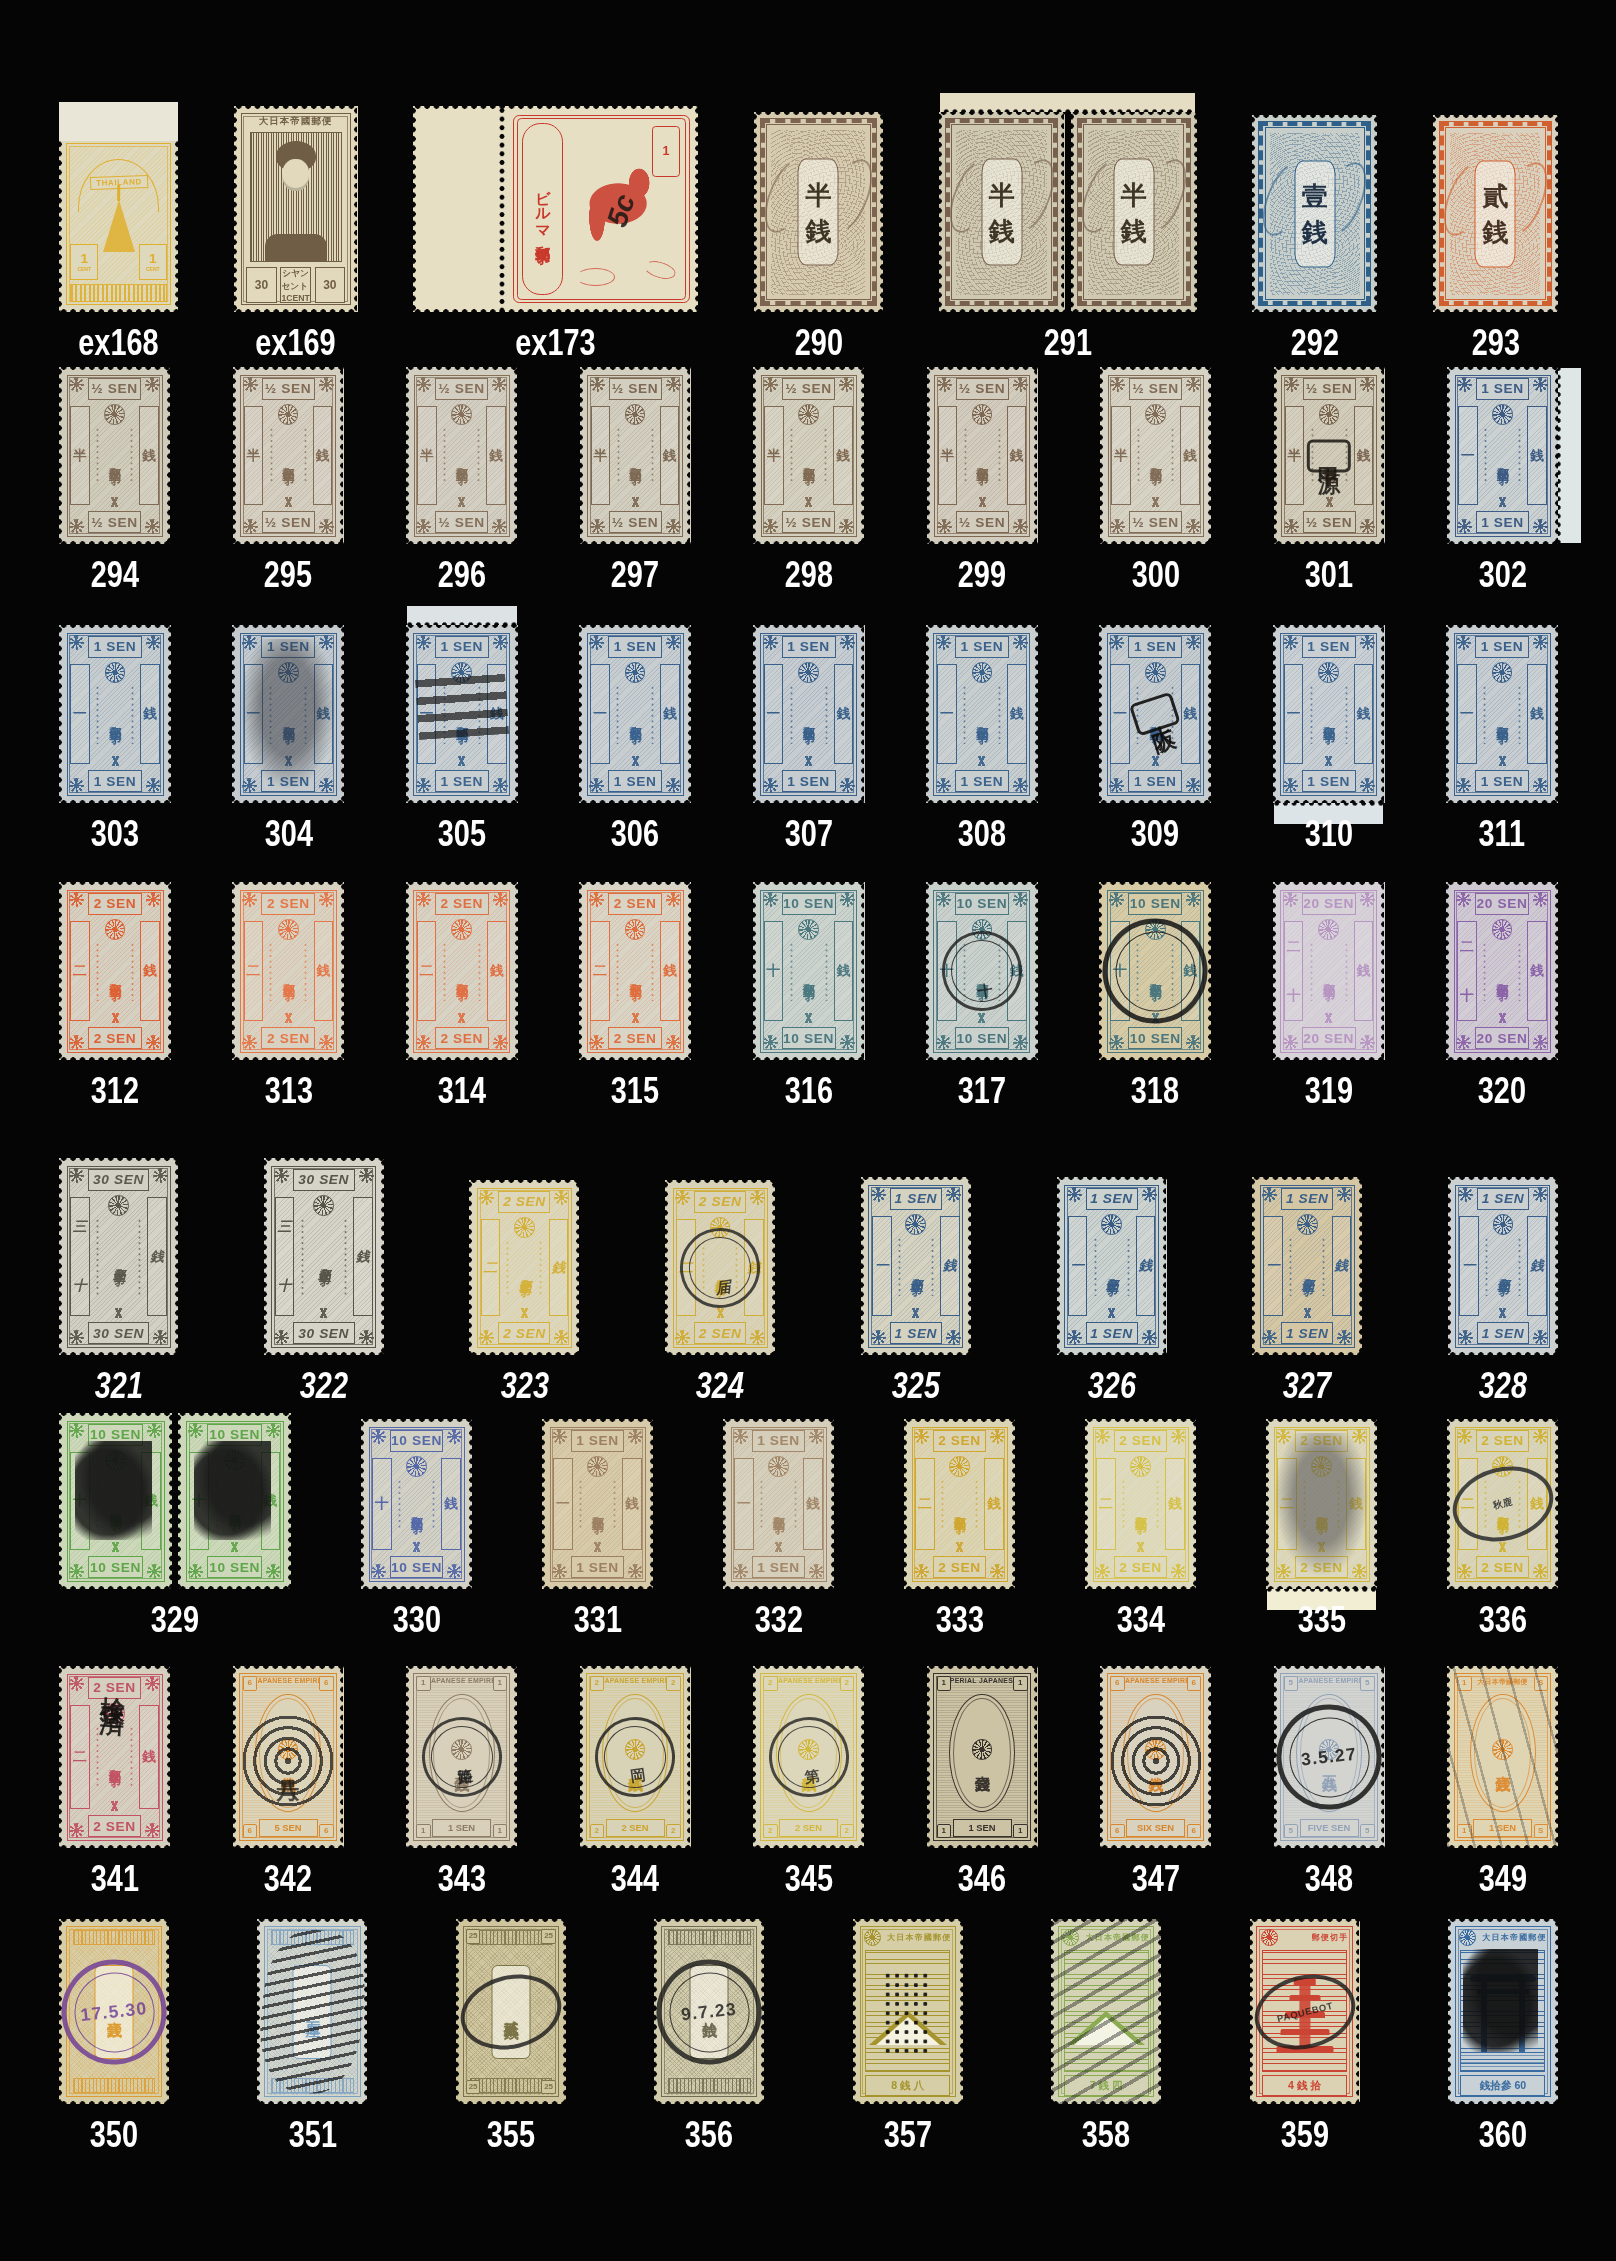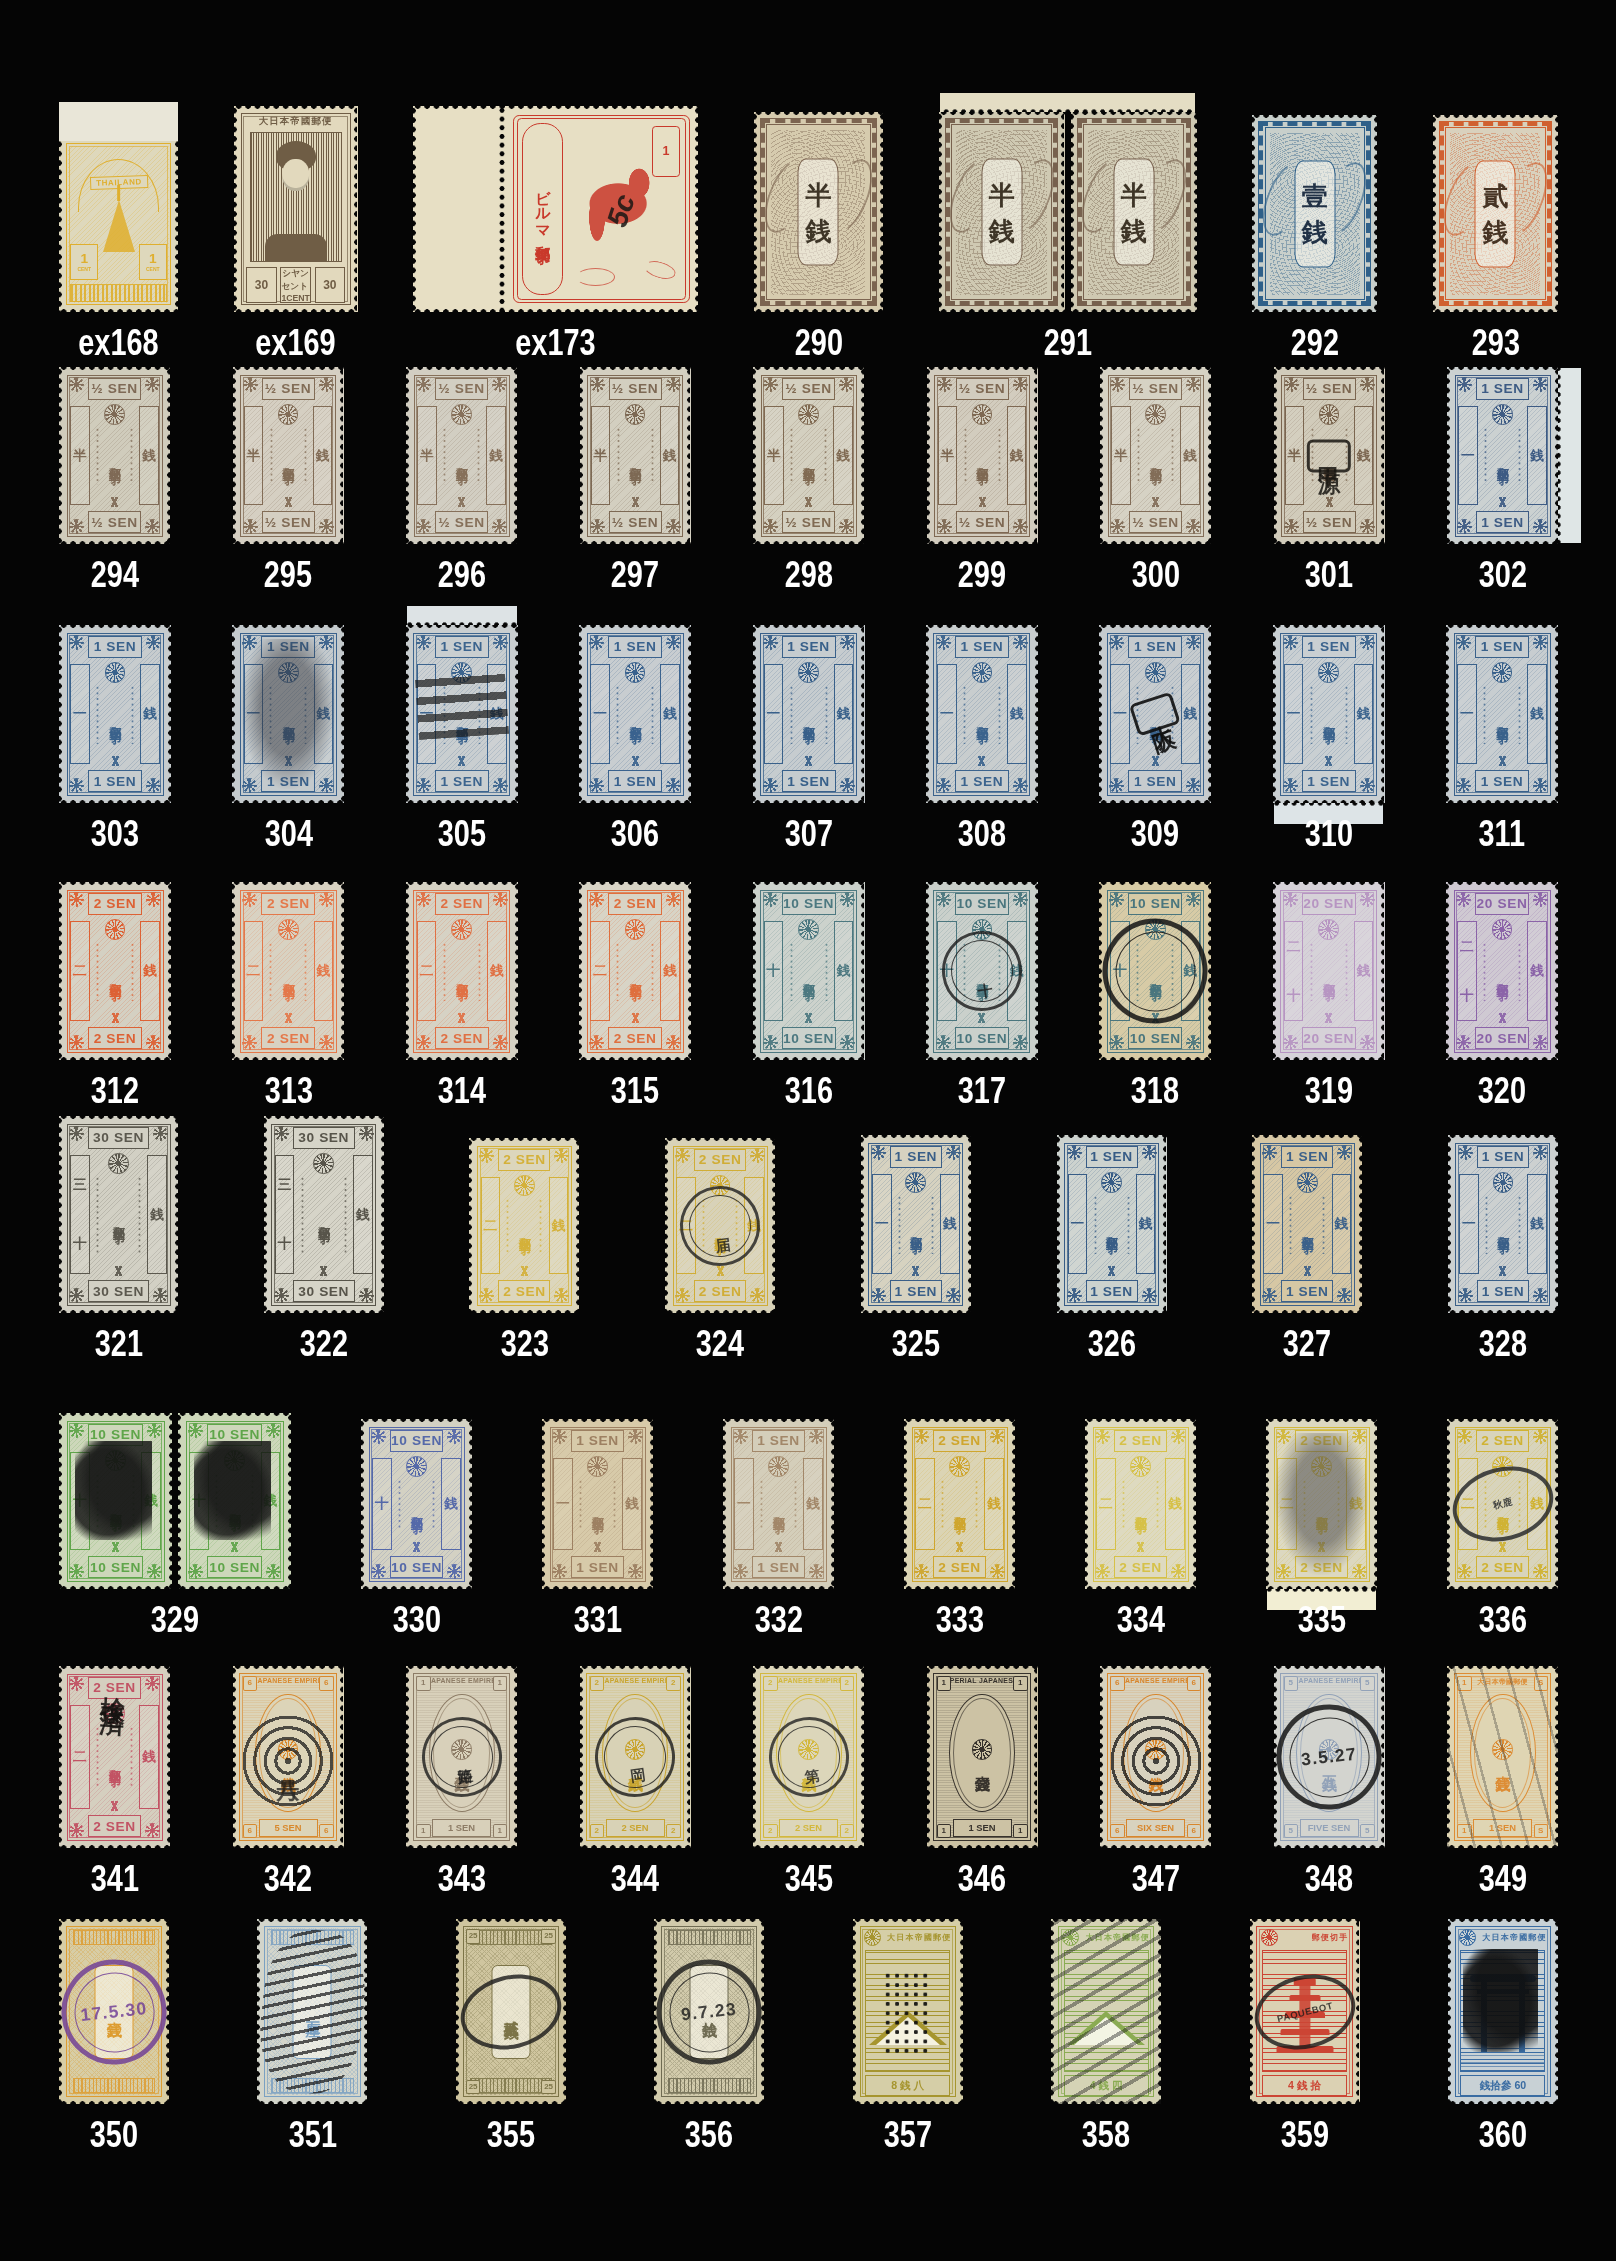--- a/index.html
+++ b/index.html
@@ -1024,21 +1024,21 @@
           </div>
           <div class="cen">
             <div class="mum"></div>
             <div class="vt">郵便切手</div>
             <div class="cross"></div>
           </div>
         </div>
         <div class="lot" style="color: rgb(255, 255, 255);">320</div>
       </div>
     </div>
-    <div class="row" style="bottom: 896px;">
+    <div class="row" style="bottom: 854px; font-style: italic;">
       <div class="cell">
         <div class="stamp classic" style="width: 119px; height: 197px; --paper: #d2d0c4; --ink: #5b584e;">
           <div class="cframe"></div>
           <div class="tex"></div>
           <div class="panel top">30 SEN</div>
           <div class="panel bottom">30 SEN</div>
           <div class="ros tl"></div>
           <div class="ros tr"></div>
           <div class="ros bl"></div>
           <div class="ros br"></div>
@@ -1715,21 +1715,21 @@
         <div class="stamp fuji" style="width: 110px; height: 185px; --paper: #d5d3b5; --ink: #8aab52;">
           <div class="kframe"></div>
           <div class="fhead">
             <div class="mum sm"></div>
             <div class="ht">大日本帝國郵便</div>
           </div>
           <div class="pic">
             <div class="mt2"></div>
             <div class="mt"></div>
           </div>
-          <div class="fval">4 銭 四</div>
+          <div class="fval">7 銭 四</div>
           <div class="cancel cn-roller" style="--cc: rgba(25,25,25,0.75);"></div>
         </div>
         <div class="lot" style="color: rgb(255, 255, 255);">358</div>
       </div>
       <div class="cell">
         <div class="stamp pagoda" style="width: 110px; height: 185px; --paper: #dbd1b3; --ink: #cc4534;">
           <div class="kframe"></div>
           <div class="fhead">
             <div class="mum sm"></div>
             <div class="ht">郵便切手</div>

